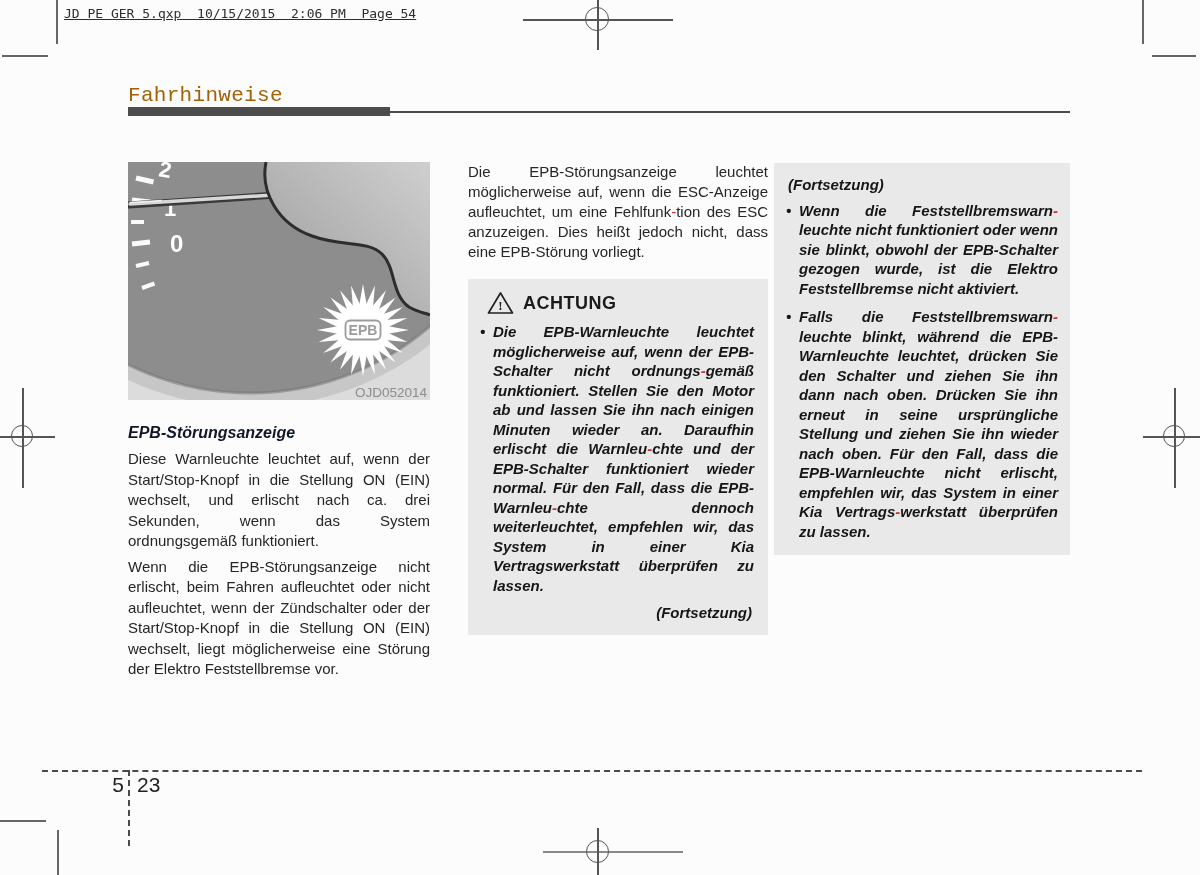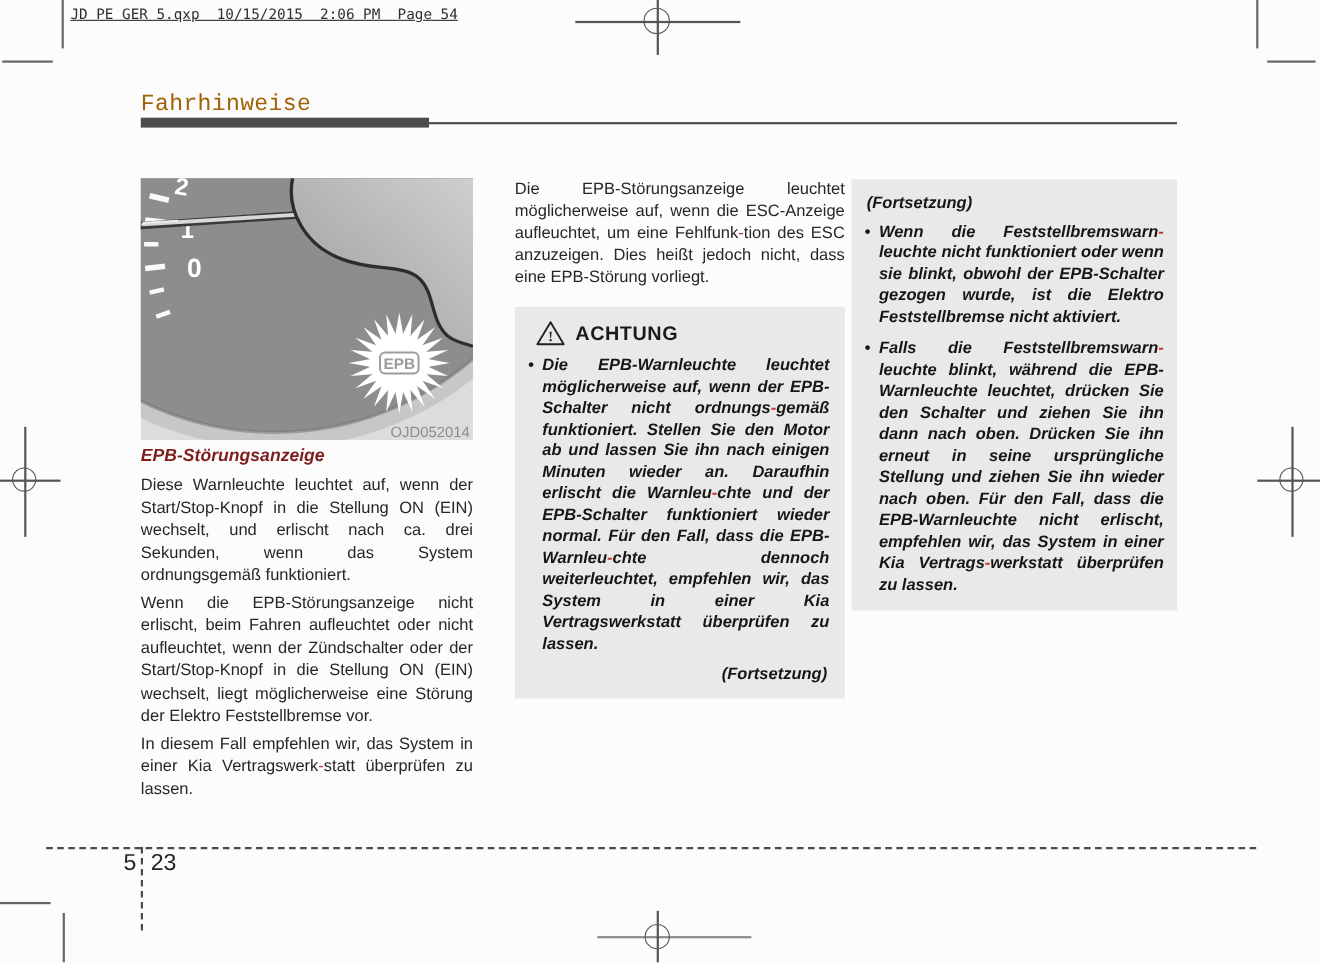--- a/index.html
+++ b/index.html
@@ -35,21 +35,21 @@
   .col-mid   { left:452px; width:300px;margin-left:16px; }
   .col-right { left:774px; width:296px; top:163px; }
   .body-par {
     font-size:15px; line-height:20.5px;
     text-align:justify; text-align-last:left;
     color:#262626; margin-bottom:5px;
   }
   .sub-heading {
     font-size:16px; line-height:19px;
     font-weight:bold; font-style:italic;
-    color:#7f1d1d; margin:5px 0 7px 0;
+    color:#0f172a; margin:23px 0 7px 0;
   }
   
   .graybox { background:#e9e9e9; }
   .caution-box { margin-top:17px; padding:10px 14px 14px 12px; width:300px; }
   .cont-box { padding:12px 12px 14px 12px; width:296px; }
   .box-par, .box-title-cont {
     font-size:15px; line-height:19.5px;
     font-weight:bold; font-style:italic;
     text-align:justify; text-align-last:left;
     color:#161616;
@@ -160,21 +160,20 @@
         <text x="235" y="173" text-anchor="middle" font-size="14" font-weight="bold" font-family="Liberation Sans, sans-serif" fill="#9b9b9b">EPB</text>
       </g>
       <text x="299" y="235" text-anchor="end" font-size="13.5" fill="#8e8e8e" font-family="Liberation Sans, sans-serif">OJD052014</text>
     </svg>
   </div>
   <div class="sub-heading">
     <div>EPB-Störungsanzeige</div>
   </div>
   <p class="body-par">Diese Warnleuchte leuchtet auf, wenn der Start/Stop-Knopf in die Stellung ON (EIN) wechselt, und erlischt nach ca. drei Sekunden, wenn das System ordnungsgemäß funktioniert.</p>
   <p class="body-par">Wenn die EPB-Störungsanzeige nicht erlischt, beim Fahren aufleuchtet oder nicht aufleuchtet, wenn der Zündschalter oder der Start/Stop-Knopf in die Stellung ON (EIN) wechselt, liegt möglicherweise eine Störung der Elektro Feststellbremse vor.</p>
-  <p class="body-par"><span>In diesem Fall empfehlen wir, das System in einer Kia Vertragswerk</span><span style="color: rgb(196, 52, 48);">-</span><span>statt überprüfen zu lassen.</span></p>
 </div>
 
 <div class="col col-mid">
   <p class="body-par" style="line-height:20px;"><span>Die EPB-Störungsanzeige leuchtet möglicherweise auf, wenn die ESC-Anzeige aufleuchtet, um eine Fehlfunk</span><span style="color: rgb(196, 52, 48);">-</span><span>tion des ESC anzuzeigen. Dies heißt jedoch nicht, dass eine EPB-Störung vorliegt.</span></p>
   <div class="graybox caution-box">
     <div class="caution-head">
       <svg width="27" height="24" viewBox="0 0 27 24">
         <path d="M13.5,2 L25.5,22 L1.5,22 Z" fill="none" stroke="#222" stroke-width="1.7" stroke-linejoin="round"></path>
         <text x="13.5" y="19" text-anchor="middle" font-size="13" font-weight="bold" font-family="Liberation Serif, serif" fill="#222">!</text>
       </svg>

